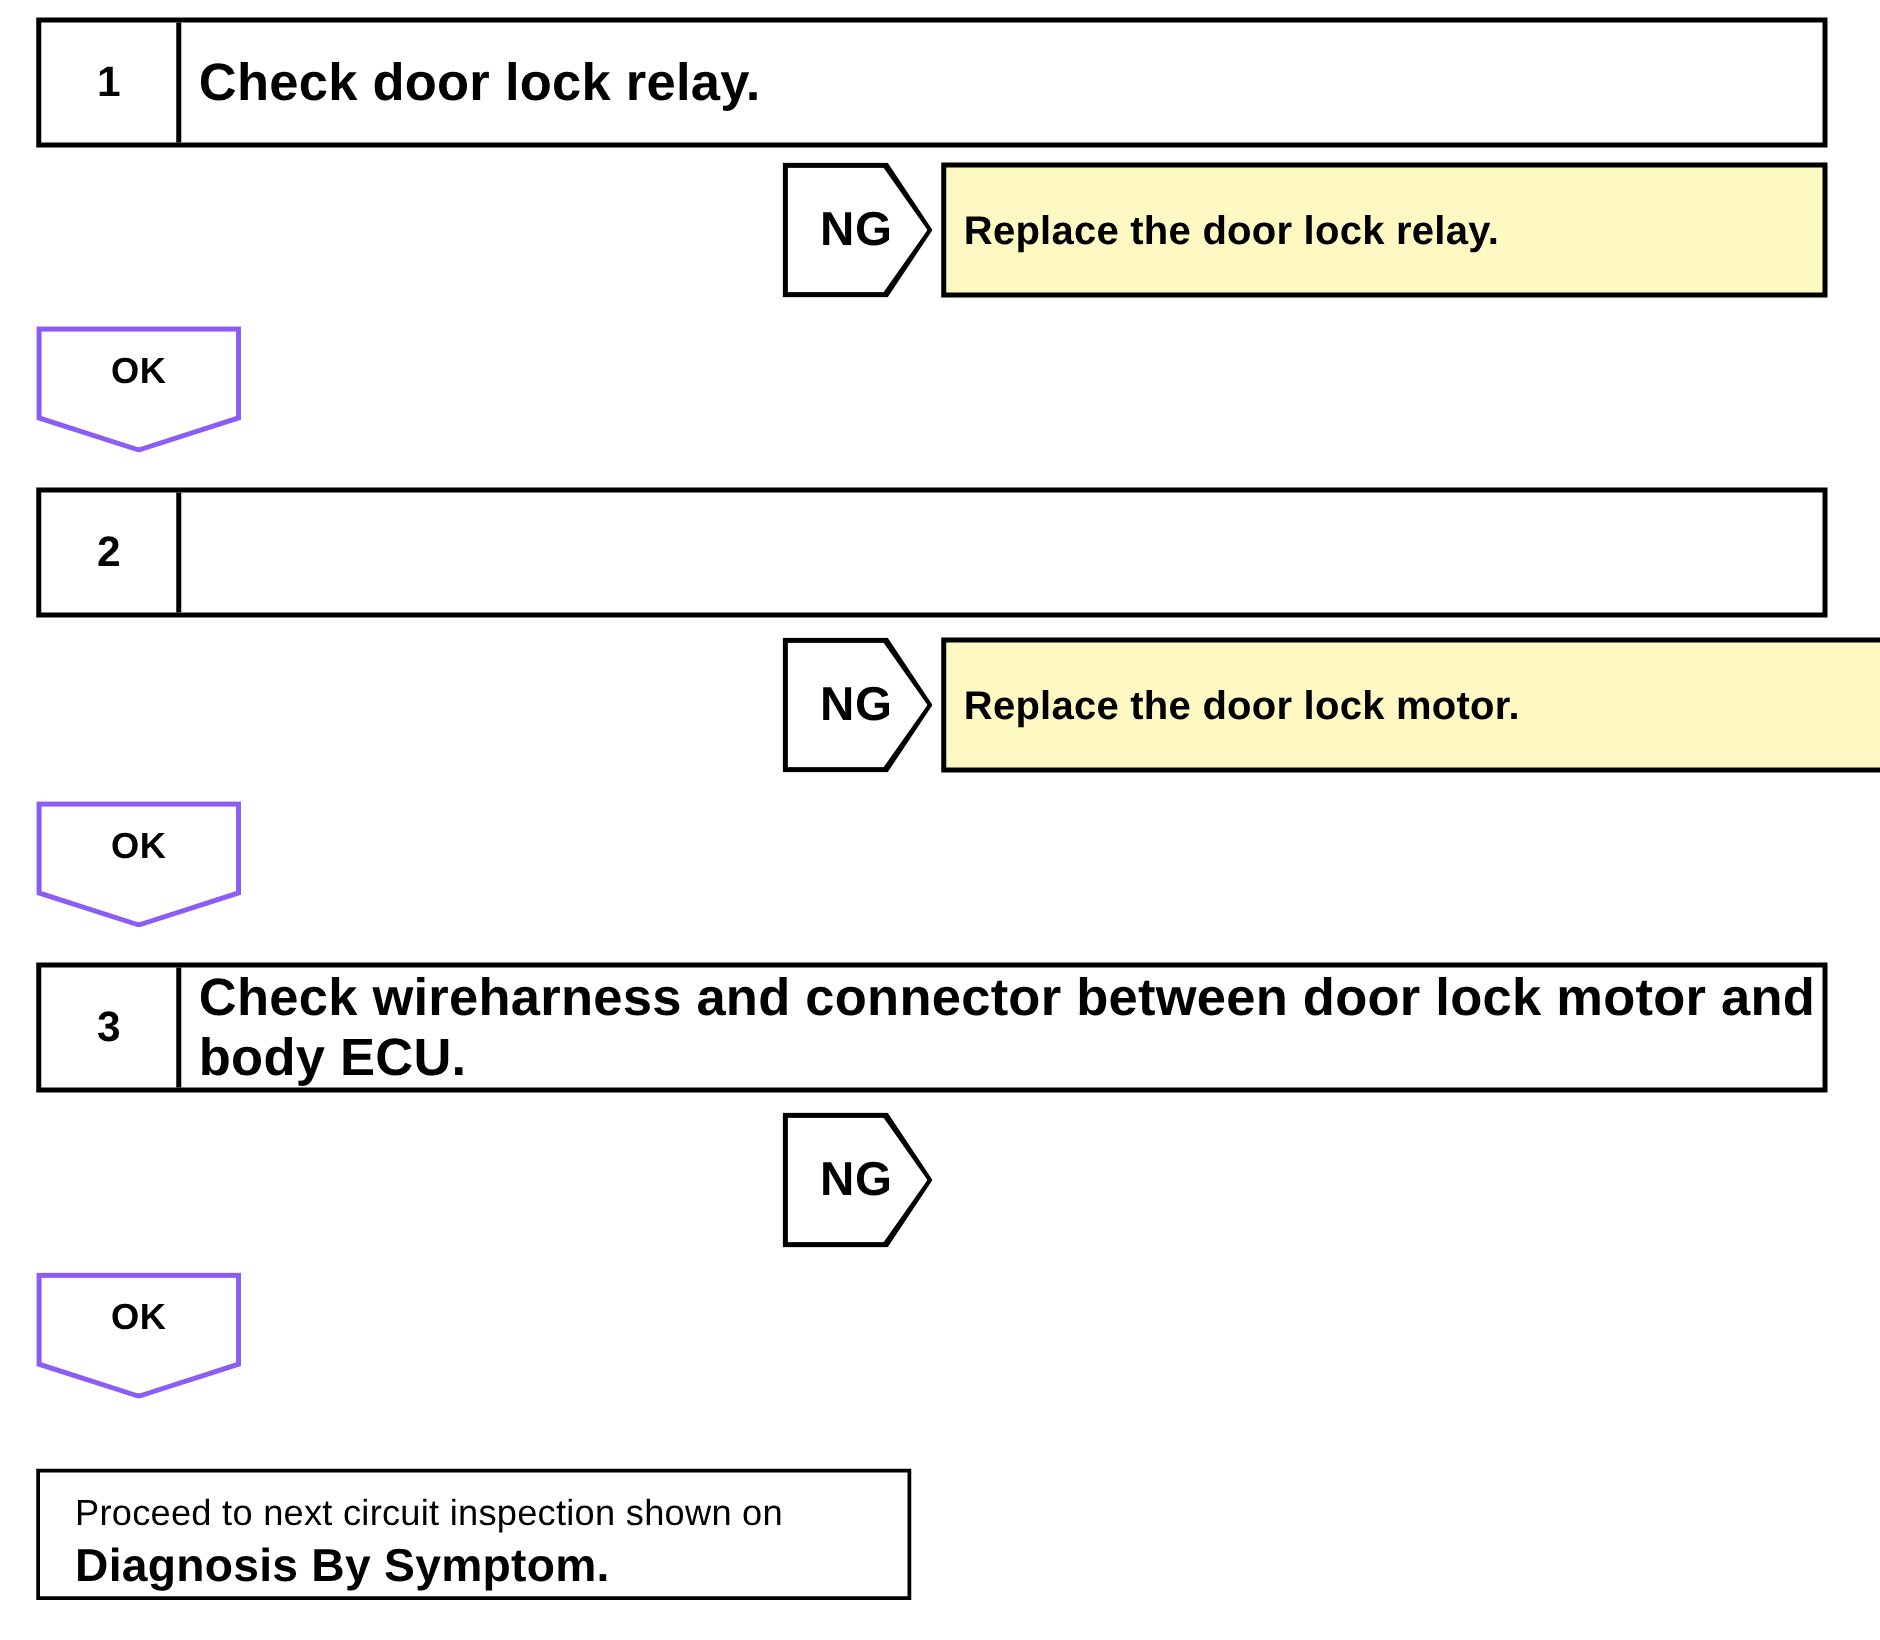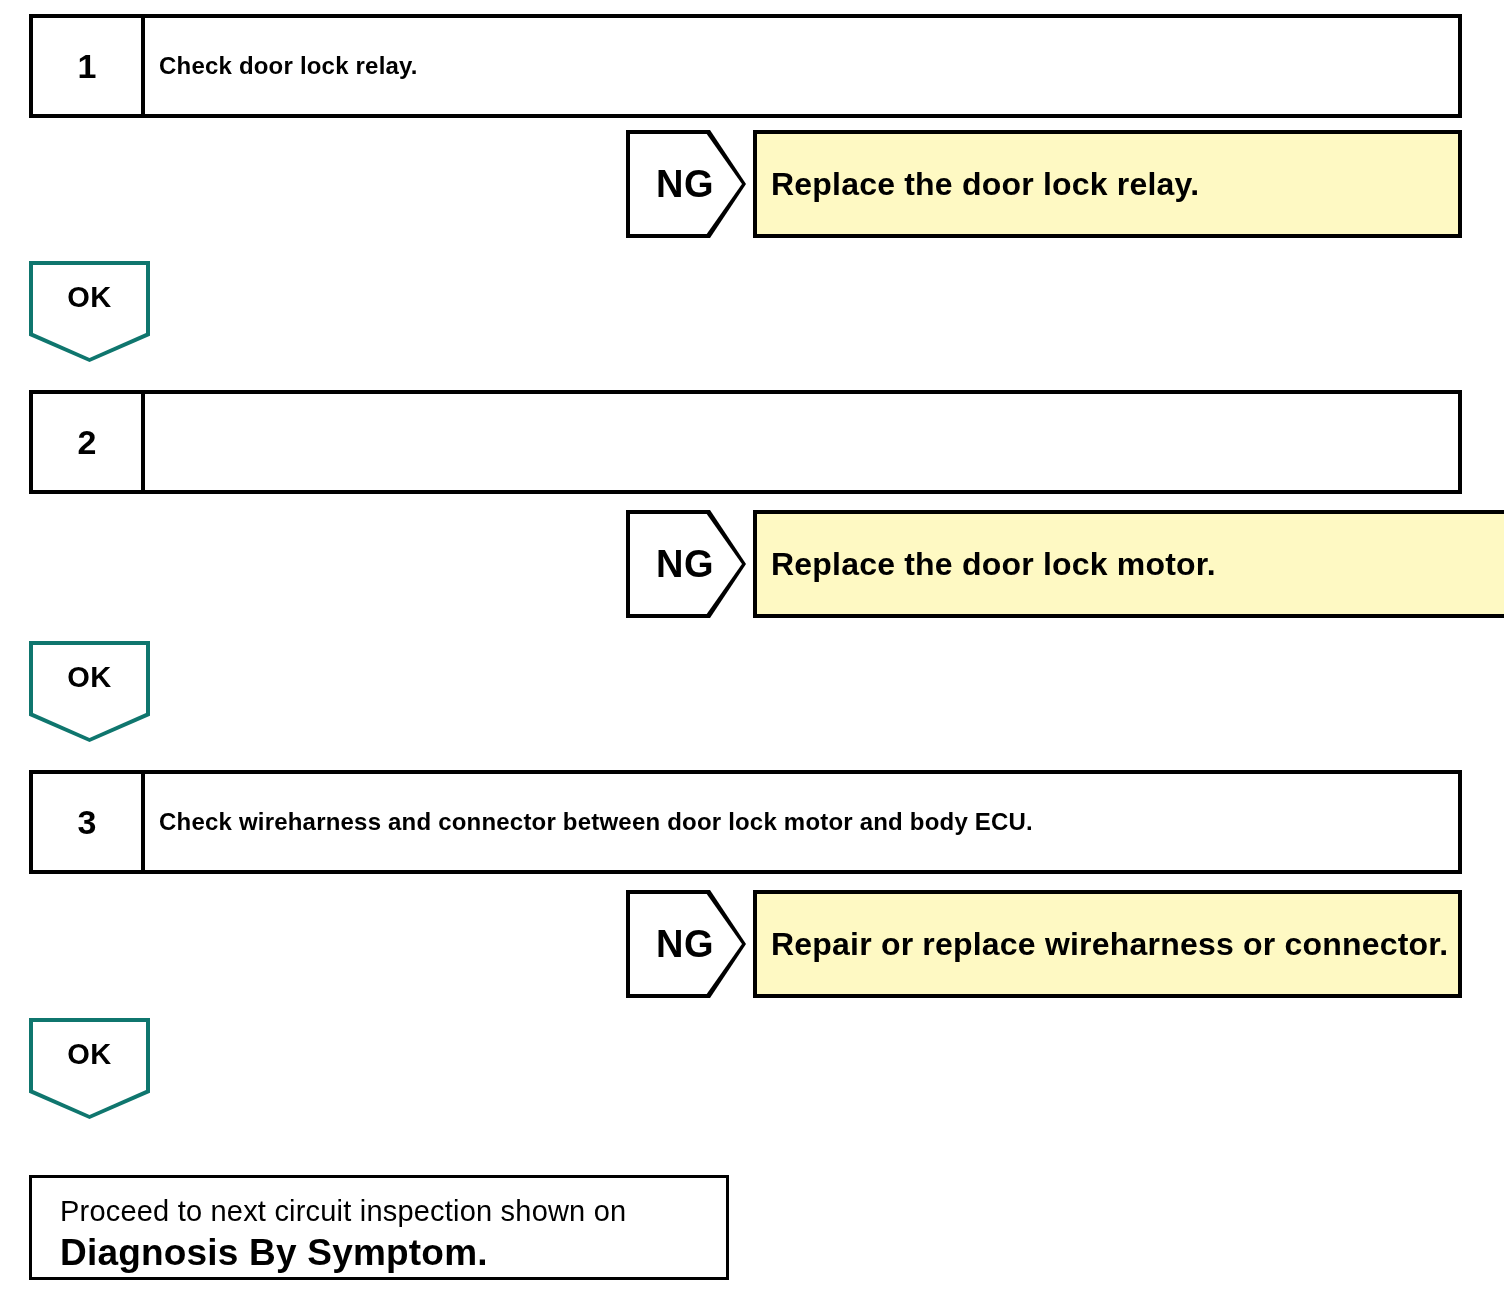--- a/index.html
+++ b/index.html
@@ -37,21 +37,21 @@
     justify-content: center;
     font-size: 34px;
     font-weight: bold;
     letter-spacing: 0px;
   }
   .step-text {
     flex: 1;
     display: flex;
     align-items: center;
     padding-left: 14px;
-    font-size: 24px;
+    font-size: 42px;
     font-weight: bold;
     letter-spacing: 0.2px;
   }
 
   
   .ng-row {
     position: absolute;
   }
   .ng-tag {
     position: absolute;
@@ -93,23 +93,23 @@
     align-items: center;
     padding-left: 14px;
     font-size: 32px;
     font-weight: bold;
     letter-spacing: 0.2px;
   }
 
   
   .ok-tag {
     position: absolute;
-    width: 121px;
+    width: 164px;
     height: 101px;
-    background: #0f766e;
+    background: #8b5cf6;
     -webkit-clip-path: polygon(0 0, 100% 0, 100% 74%, 50% 100%, 0 74%);
     clip-path: polygon(0 0, 100% 0, 100% 74%, 50% 100%, 0 74%);
   }
   .ok-tag-inner {
     position: absolute;
     left: 4px;
     top: 4px;
     right: 4px;
     bottom: 4px;
     background: #ffffff;
@@ -194,21 +194,20 @@
     <div class="step-num">3</div>
     <div class="step-text">Check wireharness and connector between door lock motor and body ECU.</div>
   </div>
 
   <div class="ng-row" style="left:626px; top:890px; width:836px; height:108px;">
     <div class="ng-tag">
       <div class="ng-tag-inner">
         <span class="ng-label">NG</span>
       </div>
     </div>
-    <div class="ng-result" style="left:127px; width:709px;">Repair or replace wireharness or connector.</div>
   </div>
 
   <div class="ok-tag" style="left:29px; top:1018px;">
     <div class="ok-tag-inner"></div>
     <div class="ok-label">OK</div>
   </div>
 
   <div class="final-box" style="left:29px; top:1175px; width:700px; height:105px;">
     <div class="final-line-1">Proceed to next circuit inspection shown on</div>
     <div class="final-line-2">Diagnosis By Symptom.</div>

